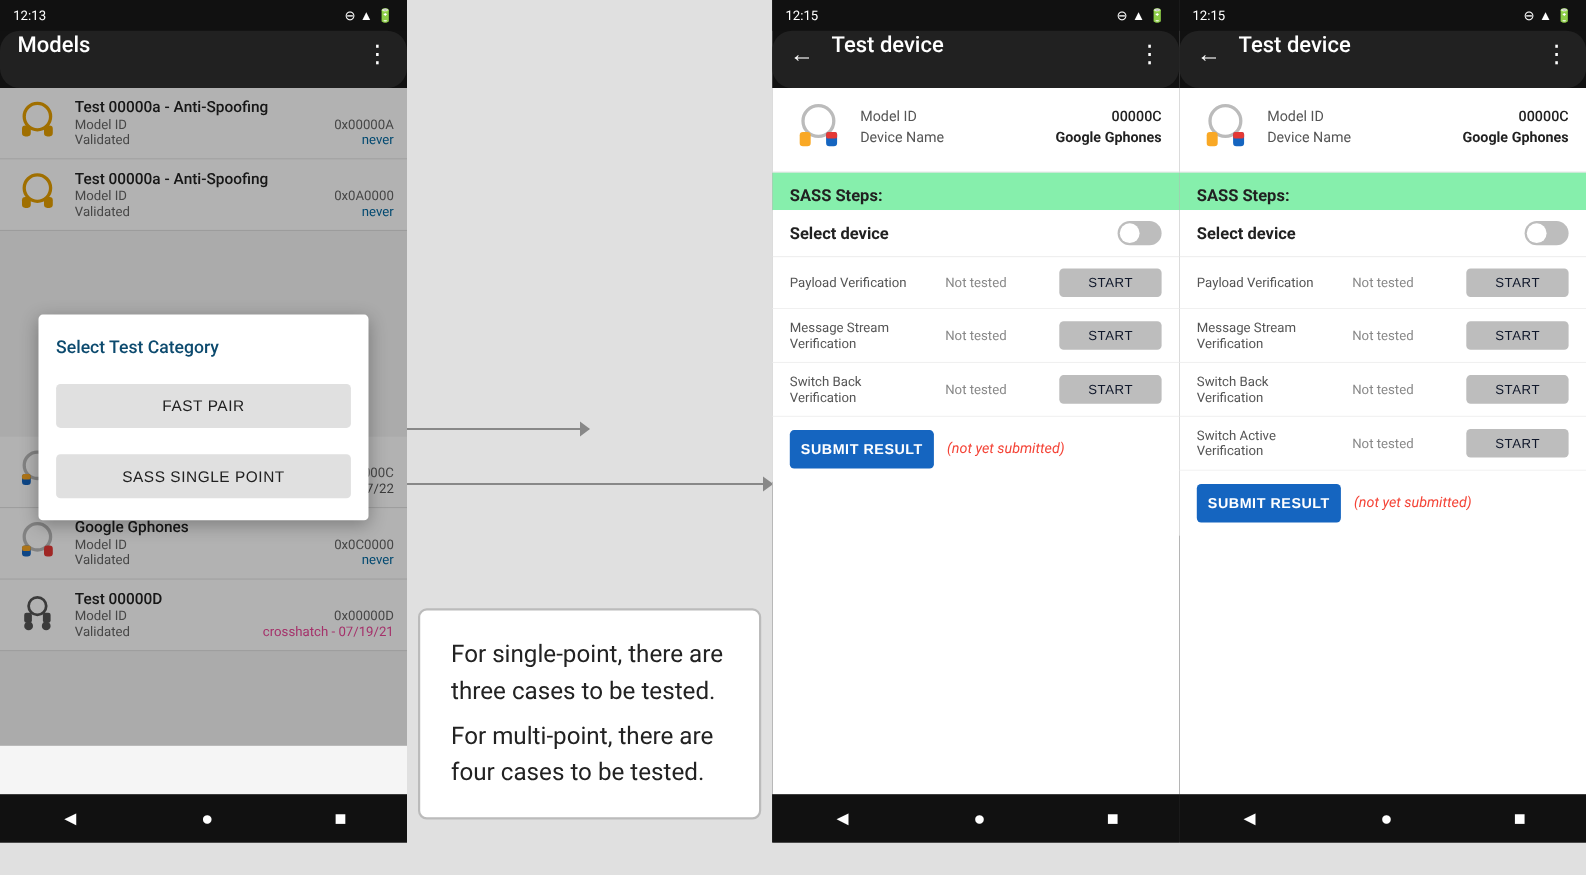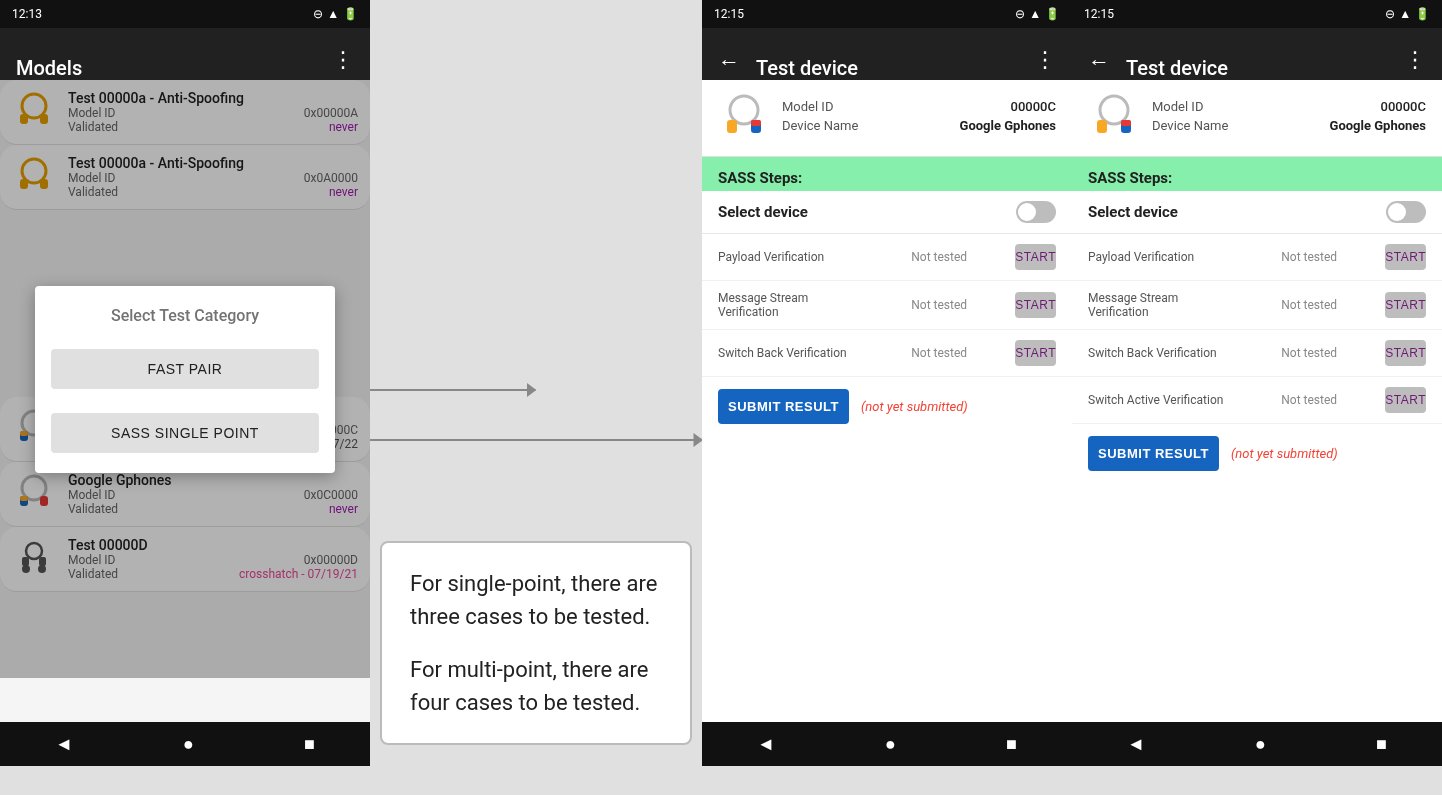--- a/index.html
+++ b/index.html
@@ -36,25 +36,26 @@
       height: 28px;
       font-size: 12px;
     }
     .status-icons { display: flex; gap: 4px; align-items: center; }
 
     
     .app-bar {
       background: #212121;
       color: #fff;
       display: flex;
-      align-items: flex-end;
+      align-items: flex-start;
       padding: 0 8px;
       height: 52px;
       font-size: 20px;
       font-weight: 500;
+      border-radius: 18px;
     }
     .app-bar-title { flex: 1; padding-left: 8px; }
     .app-bar-icon { font-size: 22px; cursor: pointer; padding: 8px; }
 
     
     .screen-content {
       flex: 1;
       background: #f5f5f5;
       overflow: hidden;
       position: relative;
@@ -72,33 +73,32 @@
     .nav-btn { font-size: 18px; cursor: pointer; }
 
     
     .model-list-item {
       display: flex;
       align-items: flex-end;
       background: #fff;
       padding: 10px 12px;
       border-bottom: 1px solid #e0e0e0;
       cursor: pointer;
-      border-radius: 17px;
     }
     .model-icon {
       width: 44px;
       height: 44px;
       margin-right: 12px;
       flex-shrink: 0;
     }
     .model-info { flex: 1; }
     .model-name { font-size: 14px; font-weight: 500; color: #212121; }
     .model-id-row { font-size: 12px; color: #666; display: flex; justify-content: space-between; }
     .model-validated-row { font-size: 12px; color: #666; display: flex; justify-content: space-between; }
-    .never-text { color: #a21caf; font-size: 12px; }
+    .never-text { color: #0369a1; font-size: 12px; }
 
     
     .dialog-overlay {
       position: absolute;
       top: 0; left: 0; right: 0; bottom: 44px;
       background: rgba(0,0,0,0.3);
       display: flex;
       align-items: center;
       justify-content: center;
       z-index: 10;
@@ -106,22 +106,22 @@
     .dialog {
       background: #fff;
       border-radius: 4px;
       padding: 20px 16px;
       width: 300px;
       box-shadow: 0 4px 16px rgba(0,0,0,0.3);
     }
     .dialog-title {
       font-size: 16px;
       font-weight: 500;
-      color: #737373;
-      text-align: center;
+      color: #0c4a6e;
+      text-align: left;
       margin-bottom: 16px;
     }
     .dialog-btn {
       display: block;
       width: 100%;
       padding: 12px;
       margin-bottom: 8px;
       background: #e0e0e0;
       border: none;
       border-radius: 4px;
@@ -220,24 +220,24 @@
       flex: 1;
     }
     .test-step-status {
       font-size: 12px;
       color: #888;
       width: 80px;
       text-align: left;
     }
     .start-btn {
       background: #bdbdbd;
-      color: #701a75;
+      color: #0f172a;
       border: none;
       border-radius: 4px;
-      padding: 6px 0;
+      padding: 6px 26px;
       font-size: 12px;
       font-weight: 500;
       cursor: pointer;
       letter-spacing: 0.5px;
     }
 
     .submit-area {
       padding: 12px 16px;
       display: flex;
       align-items: center;
@@ -435,21 +435,21 @@
         <polygon points="0 0, 10 3.5, 0 7" fill="#888"></polygon>
       </marker>
     </defs>
 
     <line x1="0" y1="390" x2="350" y2="390" stroke="#888" stroke-width="2" marker-end="url(#arrowhead1)"></line>
 
     <line x1="0" y1="440" x2="702" y2="440" stroke="#888" stroke-width="2" marker-end="url(#arrowhead2)"></line>
   </svg>
 
   <div class="annotation-box">
-    <div class="annotation-text" style="margin-bottom:20px;">For single-point, there are three cases to be tested.</div>
+    <div class="annotation-text" style="margin-bottom:8px;">For single-point, there are three cases to be tested.</div>
     <div class="annotation-text">For multi-point, there are four cases to be tested.</div>
   </div>
 </div>
 
 <div class="phone">
   <div class="status-bar">
     <span>12:15</span>
     <div class="status-icons">
       <span>⊖</span>
       <span>▲</span>

